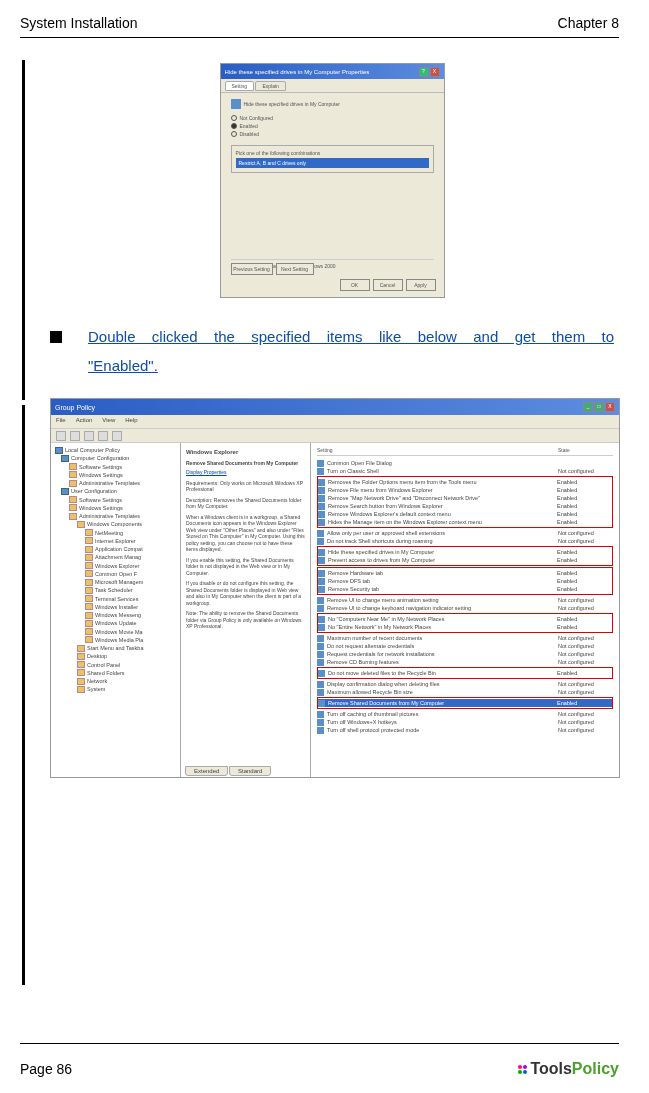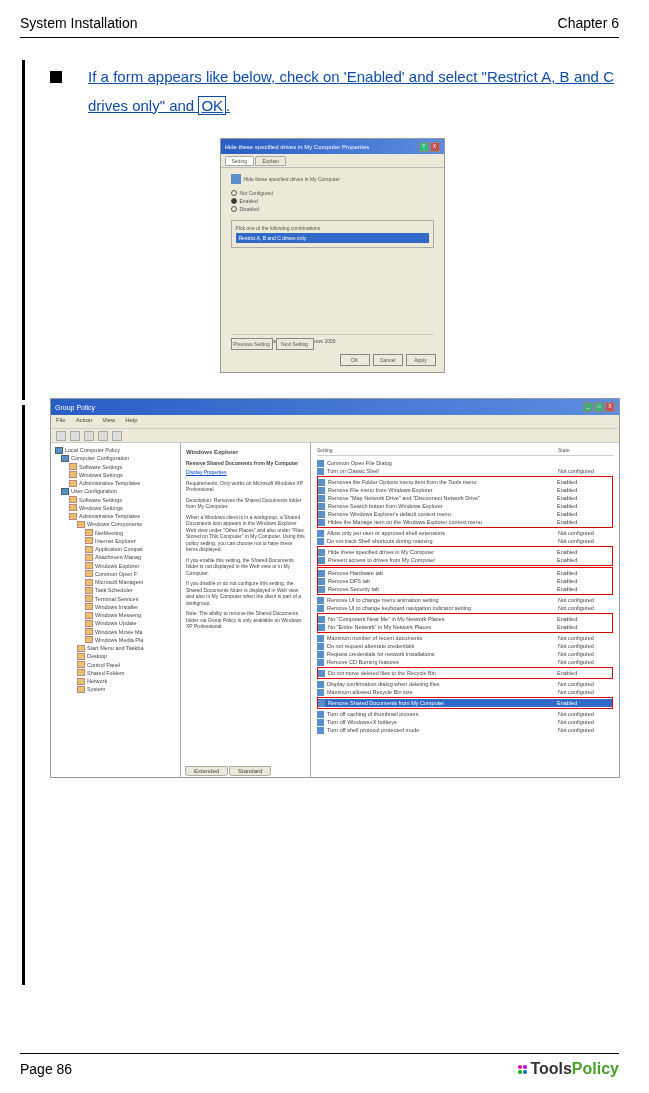--- a/index.html
+++ b/index.html
@@ -134,21 +134,21 @@
     .ss2-redbox { border:1.5px solid #d00; padding:1px 0; margin:1px 0; }
     .ss2-row.selected { background:#3169c6; color:#fff; }
     .ss2-tabs-bottom { position:absolute; bottom:1px; left:134px; font-size:6px; }
     .ss2-tab-b { display:inline-block; padding:1px 8px; border:1px solid #aaa; background:#ece9d8; border-radius:0 0 3px 3px; margin-right:-1px; }
     .footer {
       position: absolute;
       bottom: 15px;
       left: 20px;
       right: 30px;
       border-top: 1px solid #000;
-      padding-top: 6px;
+      padding-top: 16px;
       display: flex;
       justify-content: space-between;
       align-items: center;
     }
     .page-num { font-size: 14px; }
     .logo { display: flex; align-items: center; gap: 3px; font-weight: bold; font-size: 16px; }
     .logo-dots { display: grid; grid-template-columns: repeat(2, 4px); gap: 1px; }
     .logo-dot { width: 4px; height: 4px; border-radius: 50%; }
     .ld1 { background:#f08; } .ld2 { background:#a0d; } .ld3 { background:#0a0; } .ld4 { background:#06c; }
     .logo-intro { color:#333; }
@@ -156,34 +156,28 @@
     .indent1 { padding-left: 6px; }
     .indent2 { padding-left: 14px; }
     .indent3 { padding-left: 22px; }
     .indent4 { padding-left: 30px; }
   </style>
 </head>
 <body>
 
 <div class="header">
   <span>System Installation</span>
-  <span>Chapter 6</span>
+  <span>Chapter 8</span>
 </div>
 
 <div class="left-margin lm1"></div>
 <div class="left-margin lm2"></div>
 
 <div class="content">
 
-  <div class="bullet-item">
-    <div class="bullet-marker"></div>
-    <div class="bullet-text">
-      <span>If a form appears like below, check on 'Enabled' and select "Restrict A, B and C drives only" and </span><span class="ok-box">OK</span><span>.</span>
-    </div>
-  </div>
 
   <div class="screenshot1">
     <div class="ss1-titlebar">
       <span>Hide these specified drives in My Computer Properties</span>
       <div class="ss1-titlebar-btns">
         <div class="ss1-titlebtn" style="background:#3b7;">?</div>
         <div class="ss1-titlebtn">X</div>
       </div>
     </div>
     <div class="ss1-tabs">
@@ -217,20 +211,24 @@
         <div class="ss1-btn" style="width:38px;">Next Setting</div>
       </div>
       <div class="ss1-btns">
         <div class="ss1-btn">OK</div>
         <div class="ss1-btn">Cancel</div>
         <div class="ss1-btn">Apply</div>
       </div>
     </div>
   </div>
 
+  <div class="bullet-item">
+    <div class="bullet-marker"></div>
+    <div class="bullet-text spaced">Double clicked the specified items like below and get them to "Enabled".</div>
+  </div>
 
   <div class="screenshot2">
     <div class="ss2-titlebar">
       <span>Group Policy</span>
       <div style="display:flex;gap:1px;">
         <div class="ss1-titlebtn" style="background:#4a7;">_</div>
         <div class="ss1-titlebtn" style="background:#4a7;">□</div>
         <div class="ss1-titlebtn">X</div>
       </div>
     </div>

